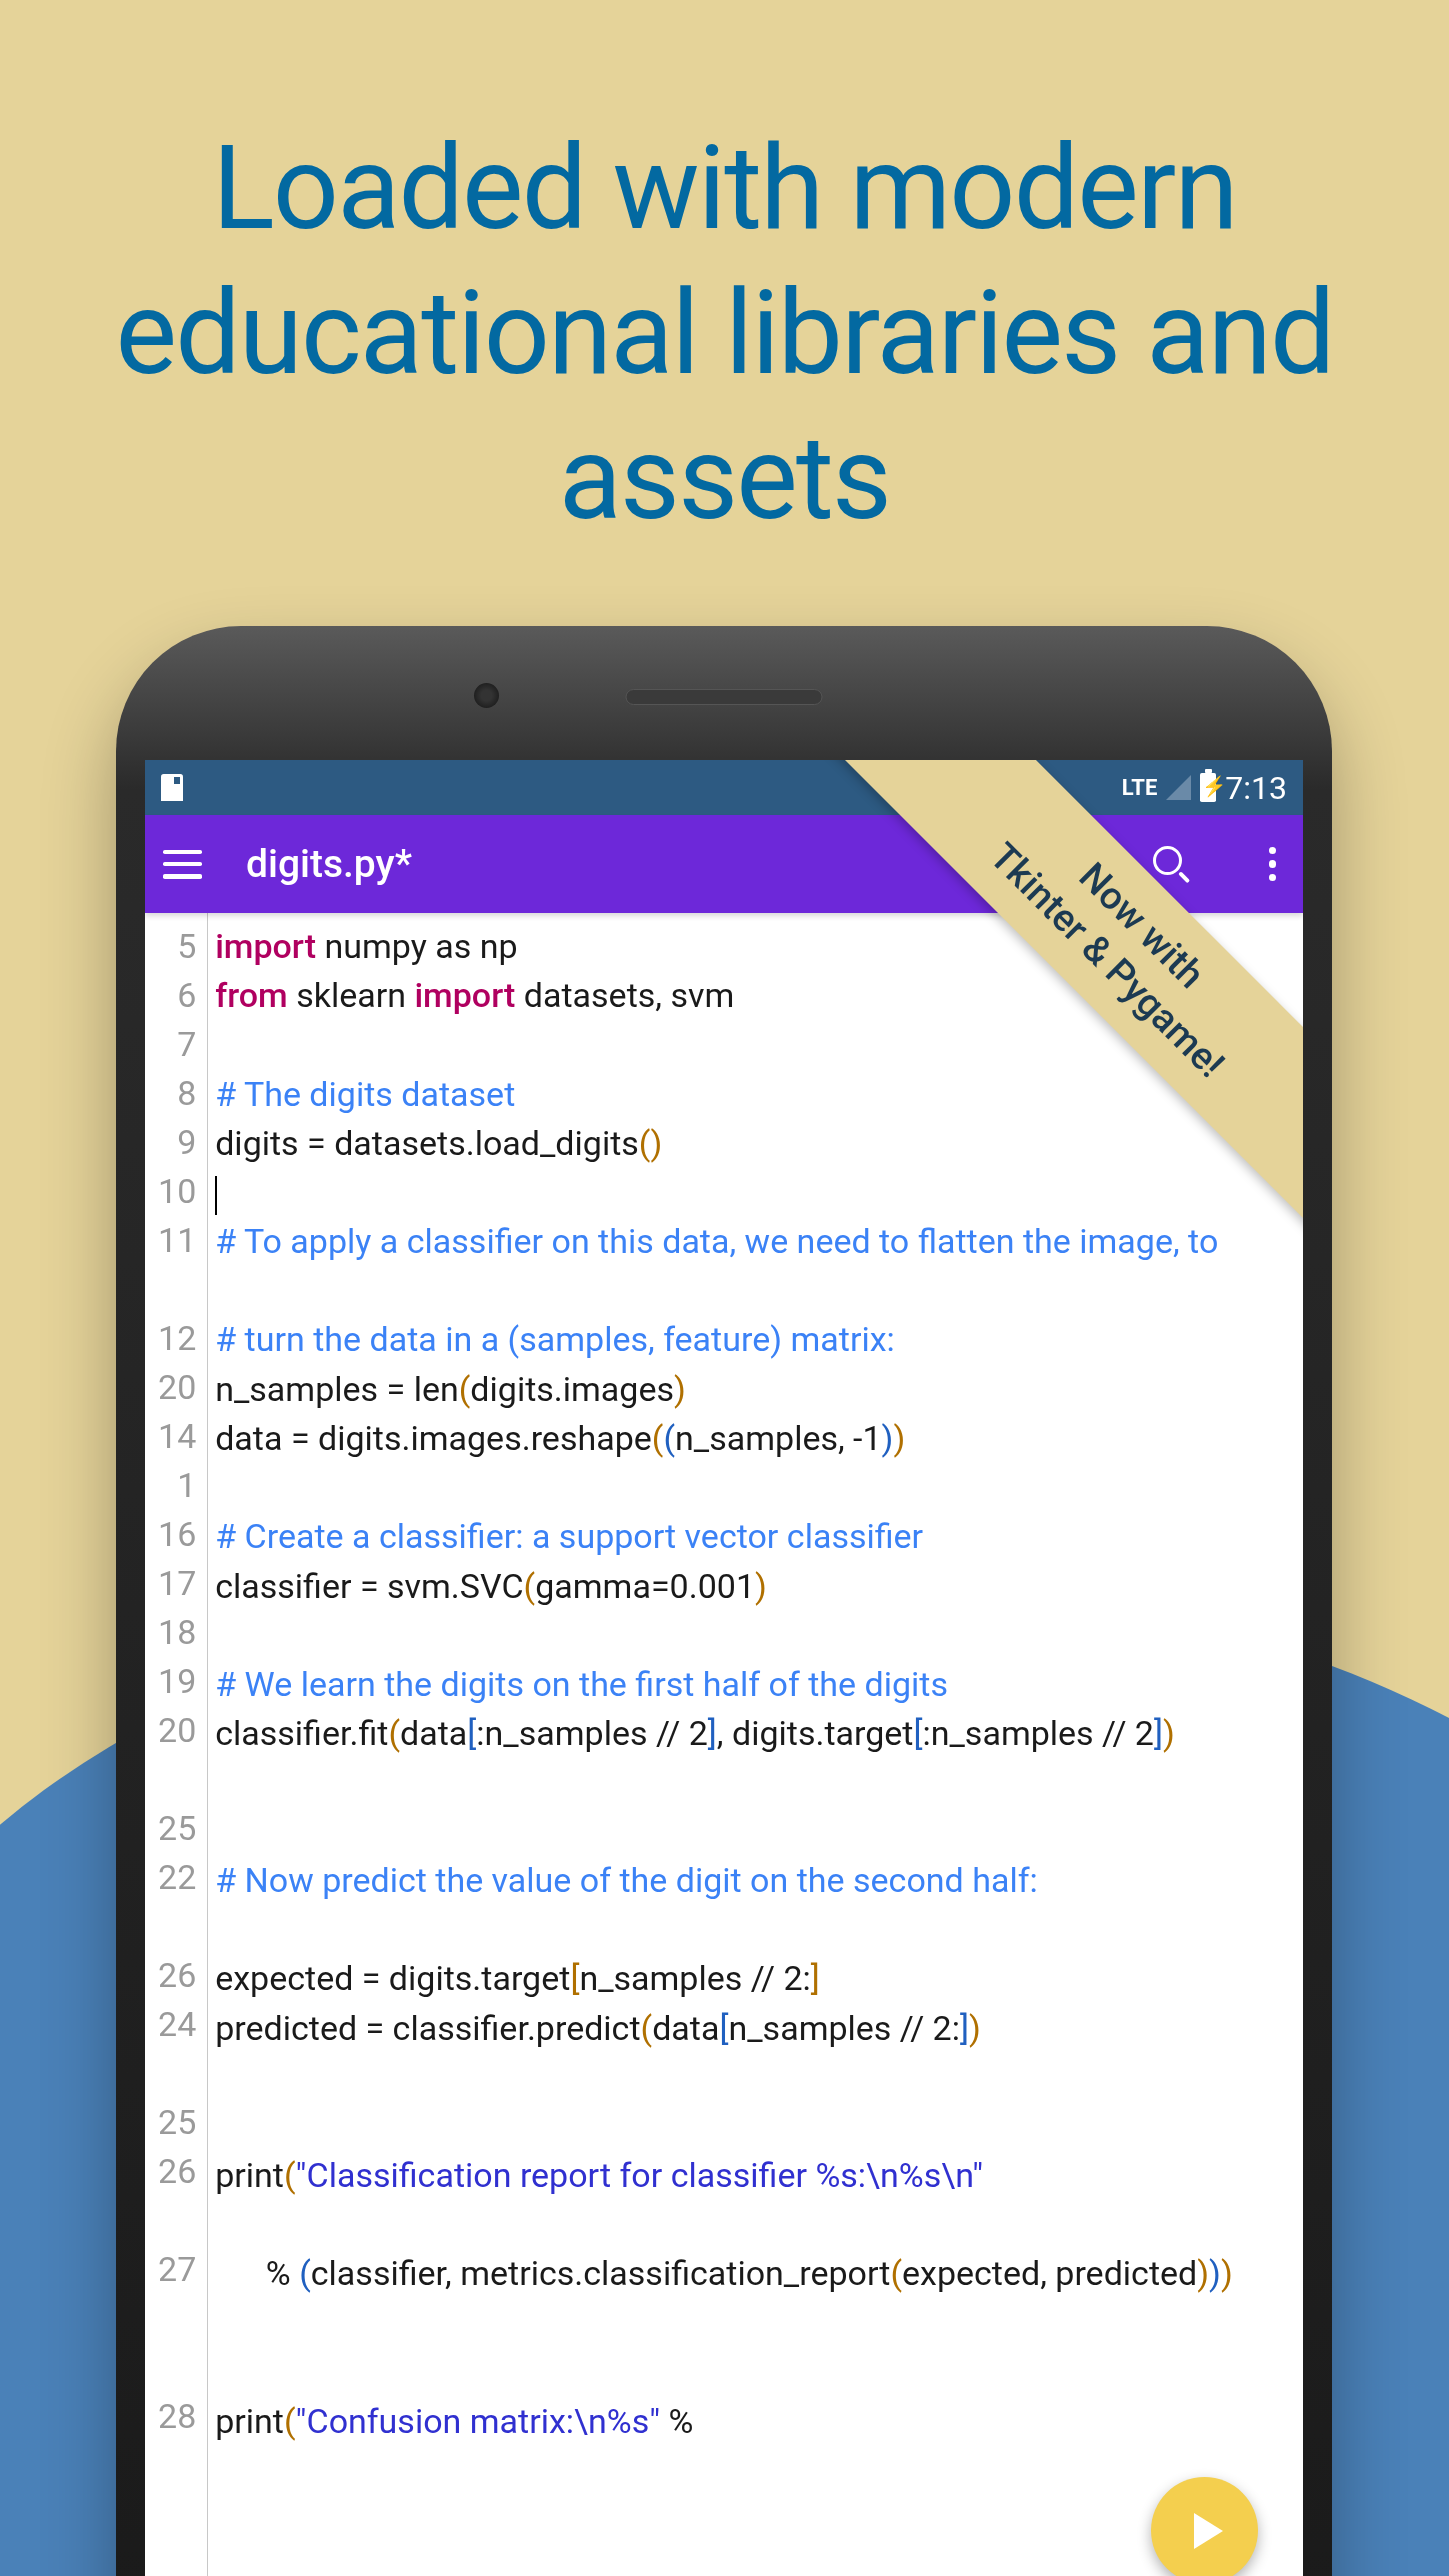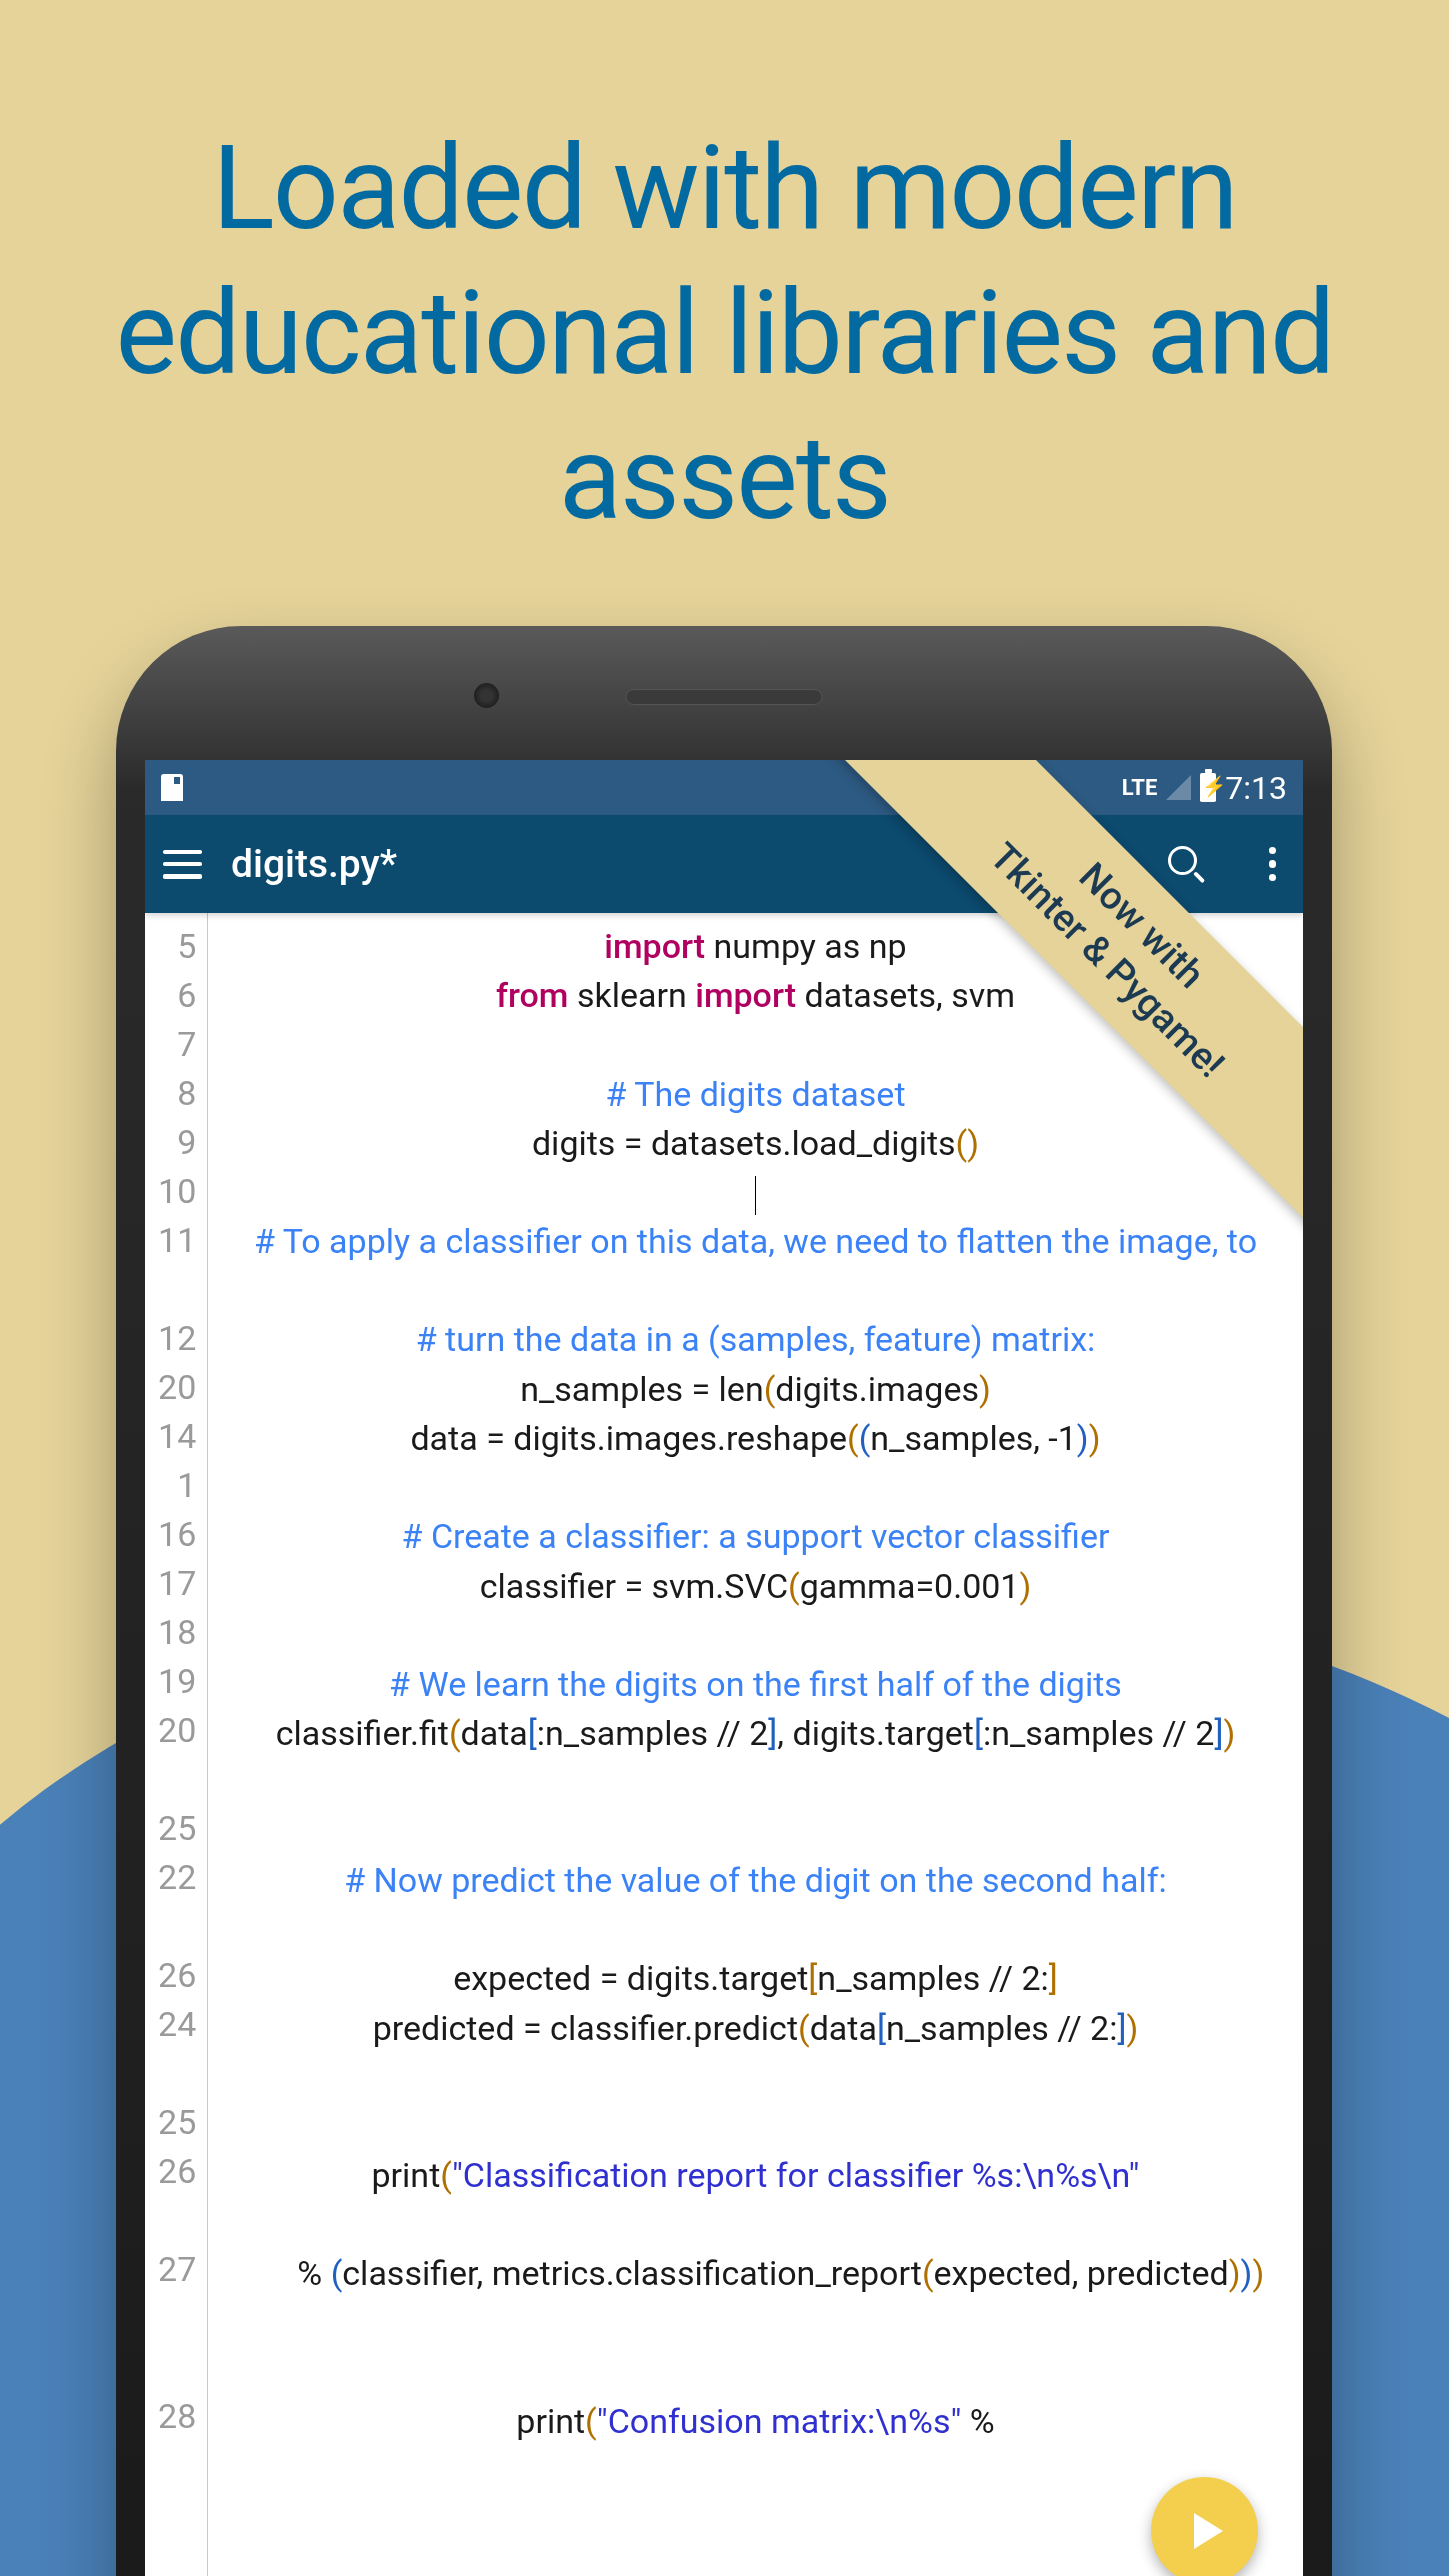--- a/index.html
+++ b/index.html
@@ -97,26 +97,26 @@
 .sd-icon::before { content: ''; position: absolute; top: 2.7px; right: 2.7px; width: 5.4px; height: 7.2px; background: #2d5a82; }
 .lte { font-size: 22px; font-weight: 700; }
 .signal-icon { width: 0; height: 0; border-style: solid; border-width: 0 0 25px 25px; border-color: transparent transparent #6a8aa8 transparent; }
 .battery-icon { width: 16px; height: 29px; background: #fff; border-radius: 1.8px; position: relative; }
 .battery-icon::before { content: ''; position: absolute; top: -3.6px; left: 4.5px; width: 7.2px; height: 3.6px; background: #fff; border-radius: 0.9px; }
 .battery-icon::after { content: '⚡'; position: absolute; top: 1.8px; left: 1.8px; color: #2d5a82; font-size: 19.7px; }
 
 
 .app-bar {
   height: 98px;
-  background: #0c4a6e;
+  background: #6d28d9;
   display: flex;
   align-items: center;
   padding: 0 18px;
   color: #fff;
-  gap: 29px;
+  gap: 44px;
   position: relative;
   box-shadow: 0 3.6px 5.4px rgba(0,0,0,0.15);
   z-index: 2;
 }
 .hamburger { width: 39px; height: 29px; cursor: pointer; display: flex; flex-direction: column; justify-content: space-between; }
 .hamburger span { display: block; height: 4.5px; background: #fff; border-radius: 1.8px; }
 .app-title { font-size: 39px; font-weight: 500; flex: 1; }
 .search-icon { width: 36px; height: 36px; cursor: pointer; position: relative; margin-right: 27px; }
 .search-icon::before { content: ''; position: absolute; width: 23px; height: 23px; border: 3.6px solid #fff; border-radius: 50%; }
 .search-icon::after { content: ''; position: absolute; width: 3.6px; height: 12.5px; background: #fff; transform: rotate(-45deg); bottom: -1.8px; right: 3.6px; border-radius: 1.8px; }
@@ -172,21 +172,21 @@
 }
 .gutter div { height: 49px; display: flex; align-items: center; justify-content: flex-end; }
 .gutter div.wrap { height: 49px; }
 .code-area {
   flex: 1;
   padding: 9px 7.2px;
   white-space: pre-wrap;
   word-break: break-word;
   color: #1a1a1a;
 }
-.code-line { min-height: 49px; text-align: center; }
+.code-line { min-height: 49px; }
 
 
 .kw { color: #b00060; font-weight: 500; }
 .comment { color: #3b82f6; }
 .str { color: #3030d0; }
 .paren1 { color: #b07000; }
 .paren2 { color: #2060c0; }
 
 
 .cursor { display: inline-block; width: 1.8px; height: 39px; background: #000; vertical-align: middle; }

